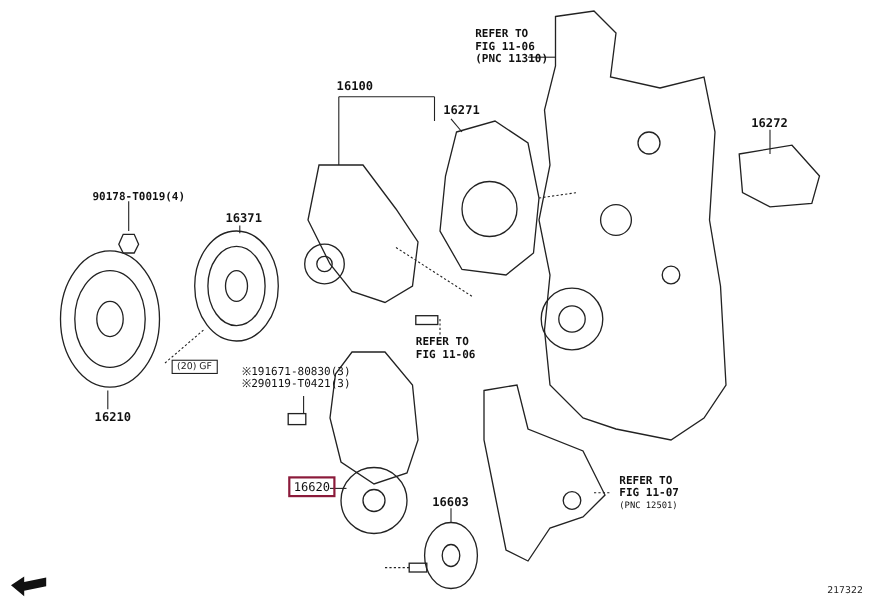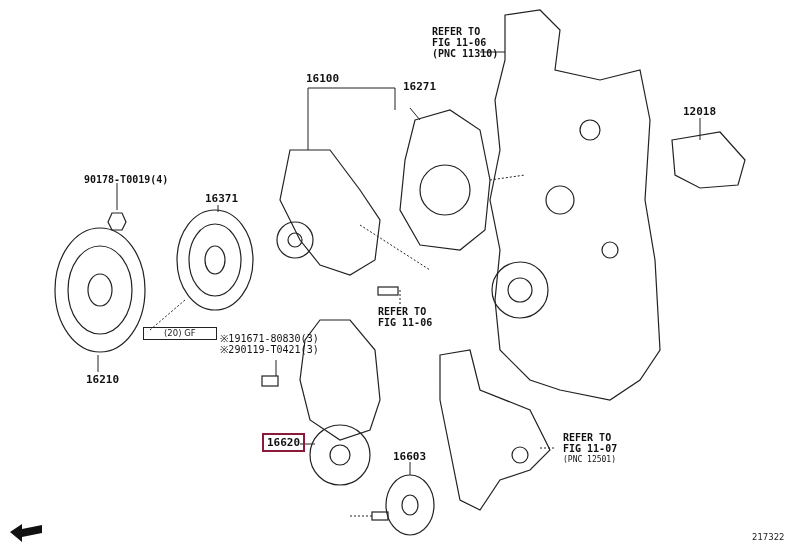--- a/index.html
+++ b/index.html
@@ -1,21 +1,21 @@
 <!DOCTYPE html>
 <html><head>
 <meta charset="utf-8">
 <style>
   html, body { margin:0; padding:0; background:#ffffff; }
   #canvas { position:relative; width:796px; height:549px; overflow:hidden; background:#fff; font-family:"DejaVu Sans Mono", monospace; color:#111; }
   svg.art { position:absolute; left:0; top:0; }
   .lbl { position:absolute; font-size:10px; font-weight:bold; line-height:11px; white-space:nowrap; color:#111; }
   .pn { position:absolute; font-size:11px; font-weight:bold; white-space:nowrap; color:#111; }
   .small { position:absolute; font-size:8.5px; line-height:11px; white-space:nowrap; color:#222; font-family:"DejaVu Sans", sans-serif; }
-  .hl { position:absolute; border:2px solid #8b1a3a; padding:1px 3px; font-size:11px; font-weight:bold; color:#111; }
+  .hl { position:absolute; border:2px solid #8b1a3a; padding:1px 3px; font-size:11px; font-weight:normal; color:#111; }
 </style>
 </head>
 <body>
 
 <div id="canvas">
   <svg class="art" width="796" height="549" viewBox="0 0 796 549" fill="none" stroke="#222" stroke-width="1.2">
 
     <path d="M505 15 L540 10 L560 30 L555 70 L600 80 L640 70 L650 120 L645 200 L655 260 L660 350 L640 380 L610 400 L560 390 L530 380 L500 350 L495 300 L500 250 L490 200 L500 150 L495 100 L505 60 Z"></path>
     <circle cx="520" cy="290" r="28"></circle>
     <circle cx="520" cy="290" r="12"></circle>
@@ -75,22 +75,22 @@
       <line x1="490" y1="180" x2="525" y2="175"></line>
       <line x1="540" y1="448" x2="556" y2="448"></line>
       <line x1="350" y1="516" x2="372" y2="516"></line>
       <line x1="150" y1="330" x2="185" y2="300"></line>
     </g>
 
     <path d="M10 532 L22 524 L22 529 L42 525 L42 533 L22 537 L22 542 Z" fill="#111" stroke="none"></path>
   </svg>
 
   <div class="pn" style="left:306px;top:72px;">16100</div>
-  <div class="pn" style="left:403px;top:80px;text-align:right;">16271</div>
-  <div class="pn" style="left:683px;top:105px;">12018</div>
+  <div class="pn" style="left:403px;top:94px;text-align:right;">16271</div>
+  <div class="pn" style="left:683px;top:105px;">16272</div>
   <div class="pn" style="left:205px;top:192px;">16371</div>
   <div class="pn" style="left:86px;top:373px;">16210</div>
   <div class="hl" style="left:262px;top:433px;">16620</div>
   <div class="pn" style="left:393px;top:450px;">16603</div>
   <div class="lbl" style="left:84px;top:174px;font-weight:bold;">90178-T0019(4)</div>
 
   <div class="lbl" style="left:432px;top:26px;">
     <div>REFER TO</div>
     <div>FIG 11-06</div>
     <div>(PNC 11310)</div>
@@ -103,17 +103,17 @@
     <div>REFER TO</div>
     <div>FIG 11-07</div>
     <div style="font-size:8px;font-weight:normal;">(PNC 12501)</div>
   </div>
 
   <div class="lbl" style="left:220px;top:333px;font-weight:normal;">
     <div>※191671-80830(3)</div>
     <div>※290119-T0421(3)</div>
   </div>
 
-  <div class="small" style="left:143px;top:327px;border:1px solid #222;padding:0 20px;">(20) GF</div>
+  <div class="small" style="left:156px;top:327px;border:1px solid #222;padding:0 4px;">(20) GF</div>
 
 
   <div class="small" style="left:752px;top:532px;">217322</div>
 </div>
 
 </body></html>

